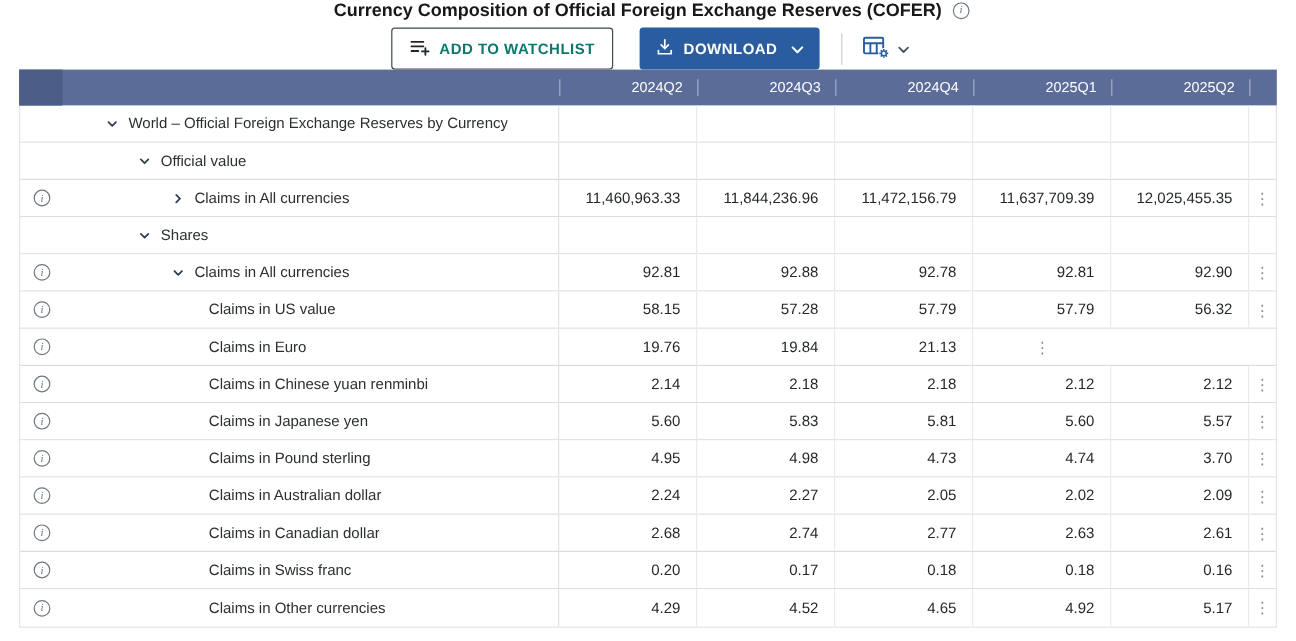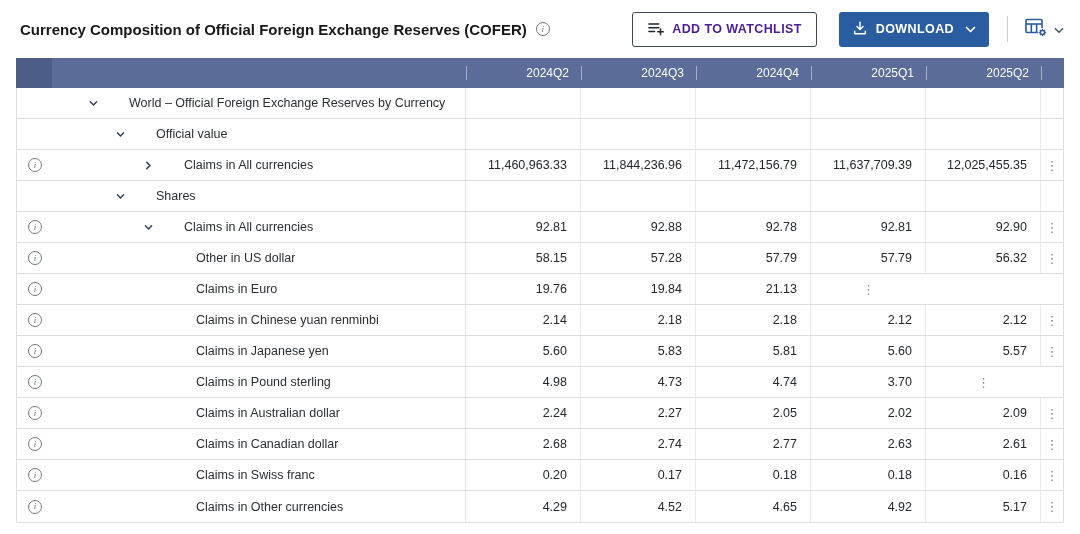--- a/index.html
+++ b/index.html
@@ -11,40 +11,41 @@
     overflow: hidden;
   }
 
   
   .topbar {
     height: 58px;
     display: flex;
     align-items: center;
     justify-content: space-between;
     padding: 0 14px 0 20px;
+    flex-direction: column;
   }
   .title-wrap { display: flex; align-items: center; gap: 9px; min-width: 0; }
   .page-title { font-size: 15px; font-weight: 700; color: #17181a; white-space: nowrap; }
   .info-icon {
     width: 14px; height: 14px; flex: 0 0 auto;
     border: 1px solid #6e7781; border-radius: 50%;
     display: inline-flex; align-items: center; justify-content: center;
     color: #6e7781; font-size: 9px; line-height: 1;
     font-family: "Liberation Serif", serif; font-style: italic;
     cursor: pointer;
   }
   .info-icon::before { content: "i"; }
 
   .actions { display: flex; align-items: center; flex: 0 0 auto; }
   .btn {
     height: 35px; display: inline-flex; align-items: center; gap: 8px;
     font-family: inherit; font-weight: 700; font-size: 12.5px; letter-spacing: .4px;
     border-radius: 3px; cursor: pointer; background: none; border: none; white-space: nowrap;
   }
-  .btn-outline { border: 1.5px solid #3e4956; color: #4c1d95; padding: 0 14px; }
+  .btn-outline { border: 1.5px solid #3e4956; color: #0f766e; padding: 0 14px; }
   .btn-primary { background: #2a5d9f; color: #ffffff; padding: 0 13px; margin-left: 22px; }
   .v-divider { width: 1px; height: 26px; background: #c8ccd0; margin: 0 14px 0 18px; }
   .btn-icon { display: inline-flex; align-items: center; gap: 6px; background: none; border: none; cursor: pointer; padding: 2px; }
 
   
   .table { margin: 0 16px; }
   .trow {
     display: grid;
     grid-template-columns: 36px 1fr 115px 115px 115px 115px 115px 22px;
     align-items: stretch;
@@ -58,21 +59,21 @@
     width: 1px; background: rgba(255,255,255,.45);
   }
   .thead .c-val { justify-content: flex-end; padding-right: 13px; color: #ffffff; font-size: 12px; text-align: right; }
 
   .tbody { border: 1px solid #dedede; border-top: none; }
   .tbody .trow { height: 31px; background: #ffffff; border-bottom: 1px solid #dcdcdc; }
   .tbody .trow:last-child { border-bottom: none; }
   .c-info { justify-content: center; }
   .tbody .c-label { border-right: 1px solid #e2e2e2; font-size: 12.5px; color: #2b2f33; gap: 8px; }
   .tbody .c-val { border-right: 1px solid #eaeaea; justify-content: flex-end; padding-right: 13px; font-size: 12.5px; }
-  .row-label { white-space: nowrap; overflow: hidden; text-overflow: ellipsis; margin-left: 22px; }
+  .row-label { white-space: nowrap; overflow: hidden; text-overflow: ellipsis; }
 
   .expander { display: inline-flex; width: 12px; justify-content: center; flex: 0 0 auto; cursor: pointer; }
   .expander svg { display: block; }
   .expander.collapsed svg { transform: rotate(-90deg); }
 
   .c-kebab { justify-content: center; }
   .kebab { color: #85898d; font-size: 13px; line-height: 1; cursor: pointer; padding: 0 2px; }
   .kebab::before { content: "\22EE"; }
 </style>
 </head>
@@ -319,21 +320,21 @@
           <div class="cell c-kebab">
       <span class="kebab"></span>
     </div>
   </div>
         <div class="trow">
     <div class="cell c-info">
       <span class="info-icon"></span>
     </div>
     <div class="cell c-label" style="padding-left: 121px;">
 
-      <span class="row-label">Other in US dollar</span>
+      <span class="row-label">Claims in US value</span>
     </div>
     <div class="cell c-val">
             <span>58.15</span>
           </div>
           <div class="cell c-val">
             <span>57.28</span>
           </div>
           <div class="cell c-val">
             <span>57.79</span>
           </div>
@@ -423,20 +424,23 @@
     </div>
   </div>
         <div class="trow">
     <div class="cell c-info">
       <span class="info-icon"></span>
     </div>
     <div class="cell c-label" style="padding-left: 121px;">
 
       <span class="row-label">Claims in Pound sterling</span>
     </div>
+    <div class="cell c-val">
+            <span>4.95</span>
+          </div>
           <div class="cell c-val">
             <span>4.98</span>
           </div>
           <div class="cell c-val">
             <span>4.73</span>
           </div>
           <div class="cell c-val">
             <span>4.74</span>
           </div>
           <div class="cell c-val">

